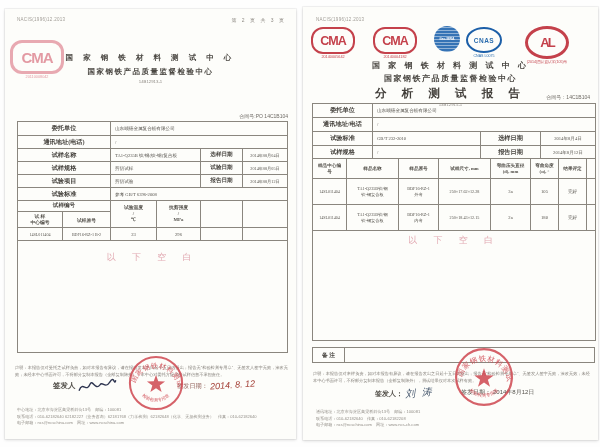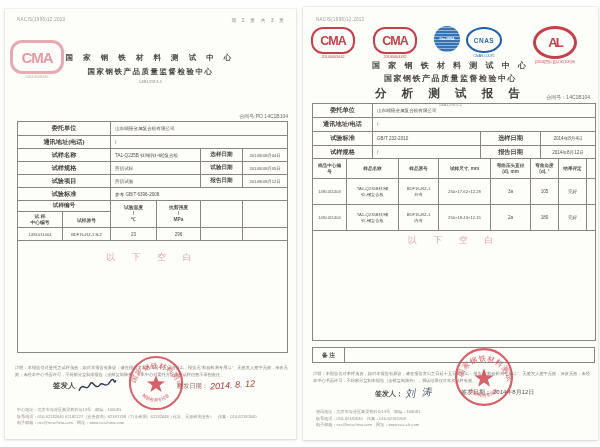--- a/index.html
+++ b/index.html
@@ -21,21 +21,21 @@
   .red{color:#c4414b;border-color:#c4414b;}
   .blue{color:#2a6cae;border-color:#2a6cae;}
 
   .titleblock{position:absolute;left:0;right:0;text-align:center;color:#4a4742;}
   .org1{font-size:7.5px;font-weight:bold;letter-spacing:4px;}
   .org2{font-size:7.5px;font-weight:bold;letter-spacing:1.5px;margin-top:4px;}
   .rpt-title{font-size:11.5px;font-weight:bold;letter-spacing:6px;margin-top:4px;color:#403d38;}
   .rpt-no{font-size:4.3px;color:#8f8b85;margin-top:2px;}
   .contract{position:absolute;font-size:5px;color:#6e6a64;}
 
-  table{border-collapse:collapse;table-layout:fixed;position:absolute;}
+  table{border-collapse:collapse;table-layout:fixed;position:absolute;font-family:Liberation Serif, serif;}
   td{border:1px solid #8a867e;padding:1px 2px;font-size:4.6px;color:#55524c;
      text-align:center;vertical-align:middle;overflow:hidden;}
   .lbl{font-weight:bold;font-size:6.2px;color:#45423d;}
   .val{text-align:left;padding-left:4px;}
   .pre{white-space:pre-line;line-height:1.25;}
   .blankcell{vertical-align:top;}
   .blank-note{font-size:9px;color:#e2abb3;letter-spacing:7px;text-align:center;}
 
   .decl{position:absolute;font-size:4.2px;color:#807c76;line-height:1.55;text-align:justify;}
   .signrow{position:absolute;font-size:7px;color:#55524c;}
@@ -194,21 +194,21 @@
                   background-image:repeating-linear-gradient(0deg,rgba(255,255,255,.45) 0 1px,transparent 1px 3px);">
         <span style="font-size:3.5px;color:#ffffff;font-weight:bold;">ilac-MRA</span>
       </div>
     </div>
     <div class="cma-box" style="position:absolute;left:163px;top:20px;">
       <div class="cma-oval blue" style="width:32px;height:22px;border:2px solid #1c5fa8;border-radius:50%;">
         <span class="blue" style="font-size:6.5px;font-weight:bold;letter-spacing:.5px;">CNAS</span>
       </div>
       <div class="logo-caption blue">CNAS L0075</div>
     </div>
-    <div class="cma-box" style="position:absolute;left:230px;top:19px;">
+    <div class="cma-box" style="position:absolute;left:222px;top:19px;">
       <div class="cma-oval red" style="width:38px;height:27px;border:3px solid #c4414b;border-radius:50%;">
         <span class="red" style="font-size:13px;font-weight:bold;letter-spacing:-2px;">AL</span>
       </div>
       <div class="logo-caption red" style="white-space:nowrap;">(2014)国认监认字(105)号</div>
     </div>
 
     <div class="titleblock" style="top:53px;">
       <div class="org1" style="font-size:8px;letter-spacing:3px;">国 家 钢 铁 材 料 测 试 中 心</div>
       <div class="org2" style="font-size:8px;margin-top:2px;">国家钢铁产品质量监督检验中心</div>
       <div class="rpt-title" style="margin-top:2px;">分 析 测 试 报 告</div>

